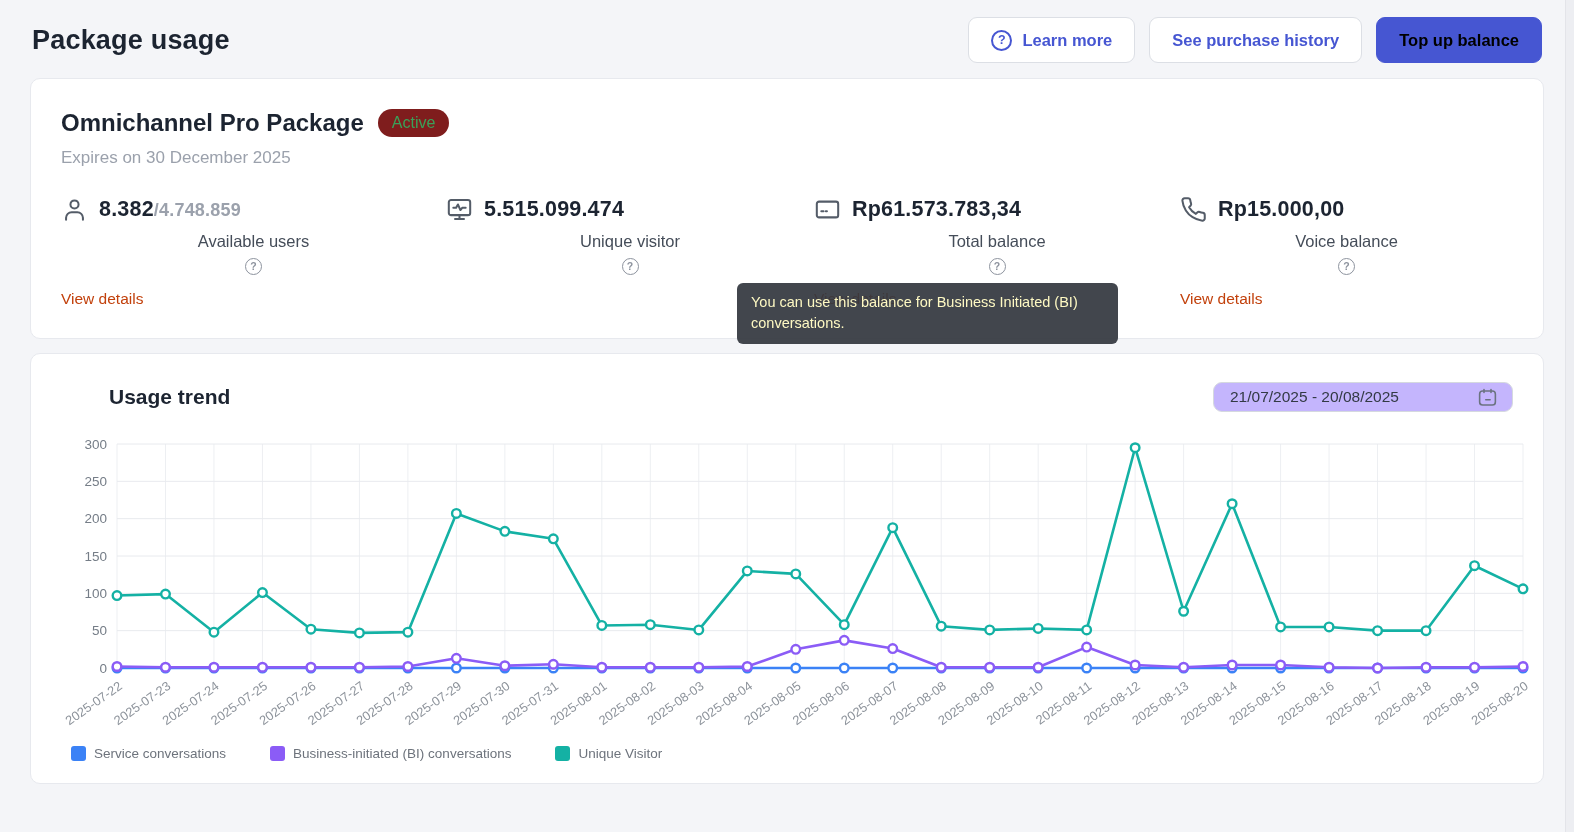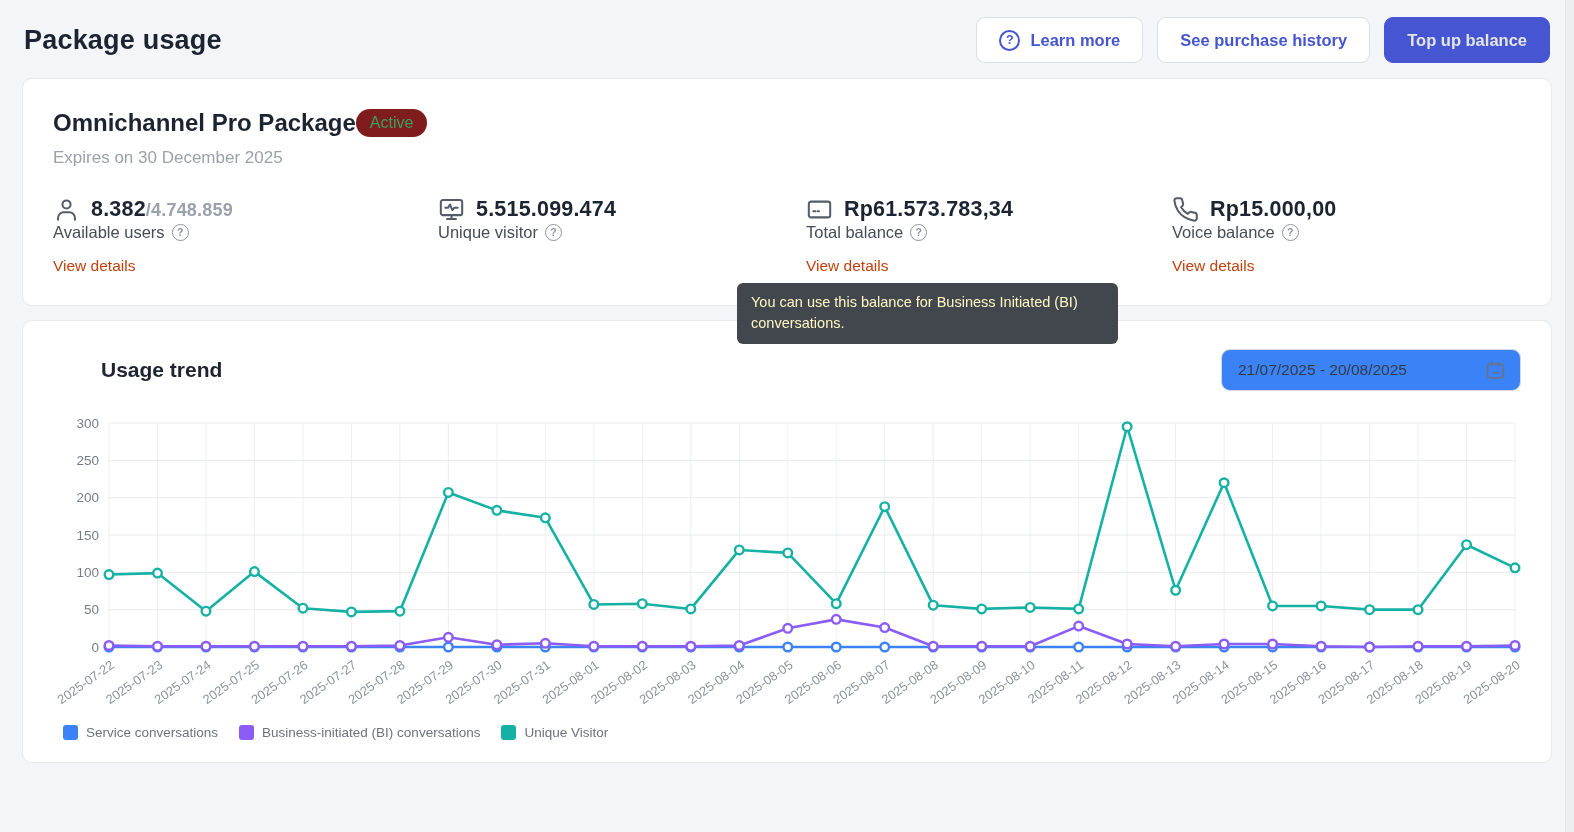--- a/index.html
+++ b/index.html
@@ -2,72 +2,72 @@
 <html><head>
 <meta charset="utf-8">
 <style>
   * { margin:0; padding:0; box-sizing:border-box; }
   html,body { width:1574px; height:832px; overflow:hidden; }
   body {
     font-family:"Liberation Sans","DejaVu Sans",sans-serif;
     background:#f4f5f8; color:#1e2430; position:relative;
   }
   .scroll-track{position:absolute; right:0; top:0; bottom:0; width:9px; background:#edeef2; border-left:1px solid #e3e4e9;}
-  .page { padding:0 22px; }
+  .page { padding:0 30px; }
 
   
   .topbar { display:flex; justify-content:space-between; align-items:center; padding:17px 2px 15px 2px; }
   .page-title { font-size:27px; font-weight:700; color:#1c2431; letter-spacing:.2px;}
   .actions { display:flex; gap:14px; }
   .btn { height:46px; display:inline-flex; align-items:center; gap:10px; padding:0 22px;
          border-radius:9px; font-size:16.5px; font-weight:700; cursor:pointer;
          border:1px solid #dcdfe5; background:#fff; color:#4656d2;
          font-family:"Liberation Sans","DejaVu Sans",sans-serif;}
-  .btn.primary { background:#4656d2; border-color:#4656d2; color:#e5e5e5; }
+  .btn.primary { background:#4656d2; border-color:#4656d2; color:#000000; }
   .q-circle { display:inline-flex; align-items:center; justify-content:center;
               width:17px; height:17px; border-radius:50%; border:1.4px solid #8d939e;
               font-size:10.5px; font-weight:700; color:#8d939e; line-height:1;}
   .q-circle.blue { width:21px; height:21px; border:2px solid #4656d2; color:#4656d2; font-size:12.5px;}
 
   
   .card { background:#fff; border:1px solid #e7e9ee; border-radius:10px; }
   .package-card { padding:30px 30px 30px 30px; margin-bottom:14px; }
-  .pkg-head { display:flex; align-items:center; gap:0; }
+  .pkg-head { display:flex; align-items:center; gap:14px; }
   .pkg-title { font-size:24px; font-weight:700; color:#1c2431;}
   .badge { background:#7f1d1d; color:#3aa159; font-size:16px; padding:5px 14px; border-radius:16px;}
   .expiry { margin-top:11px; font-size:17px; color:#9ba1ac; }
 
   .stats-grid { display:grid; grid-template-columns:385px 368px 366px 1fr; margin-top:28px; }
   .stat-value-row { display:flex; align-items:center; gap:11px; }
   .stat-icon { width:27px; height:27px; color:#545c68; flex:0 0 auto;}
   .stat-icon svg { width:100%; height:100%; display:block;}
   .stat-value { font-size:21.5px; font-weight:700; color:#1c2431; letter-spacing:.2px;}
   .stat-total { font-weight:700; color:#9ba1ac; font-size:18px;}
-  .stat-label-row { display:flex; align-items:center; gap:7px;
-                    font-size:16.5px; color:#454d59; }
+  .stat-label-row { margin-top:9px; display:flex; align-items:center; gap:7px;
+                    font-size:16.5px; color:#454d59;flex-direction:column; }
   .view-link { display:inline-block; margin-top:15px; font-size:15.5px; color:#c2410c; text-decoration:none;}
 
   
   .tooltip { position:absolute; left:737px; top:283px; width:381px;
              background:rgba(52,56,64,.93); color:#fef9c3; font-size:14.5px; line-height:1.45;
              padding:9px 14px 10px 14px; border-radius:6px; z-index:20;}
 
   
   .trend-card { padding:28px 30px 16px 30px; position:relative;}
   .trend-head { display:flex; justify-content:space-between; align-items:center; }
   .trend-title { font-size:21px; font-weight:700; color:#1c2431;margin-left:48px;}
   .daterange { display:flex; align-items:center; justify-content:space-between; gap:16px;
-               width:300px; height:42px; padding:0 14px 0 16px;
-               border:1px solid #d5d9df; border-radius:9px; background:#3b82f6; cursor:pointer;}
+               width:300px; height:30px; padding:0 14px 0 16px;
+               border:1px solid #d5d9df; border-radius:9px; background:#c4b5fd; cursor:pointer;}
   .daterange-text { font-size:15.5px; color:#333a45; }
   .cal-icon { width:21px; height:21px; color:#6b7380;}
   .cal-icon svg{ width:100%; height:100%; display:block;}
 
   .chart-wrap { margin-top:18px; }
-  .legend { display:flex; gap:21px; align-items:center; padding:4px 0 6px 10px; }
+  .legend { display:flex; gap:44px; align-items:center; padding:4px 0 6px 10px; }
   .legend-item { display:flex; align-items:center; gap:8px; cursor:pointer;}
   .legend-swatch { width:15px; height:15px; border-radius:3px; }
   .legend-label { font-size:13.5px; color:#6d737c; }
 </style>
 </head>
 <body>
 
 <div class="page">
 
   <div class="topbar">

